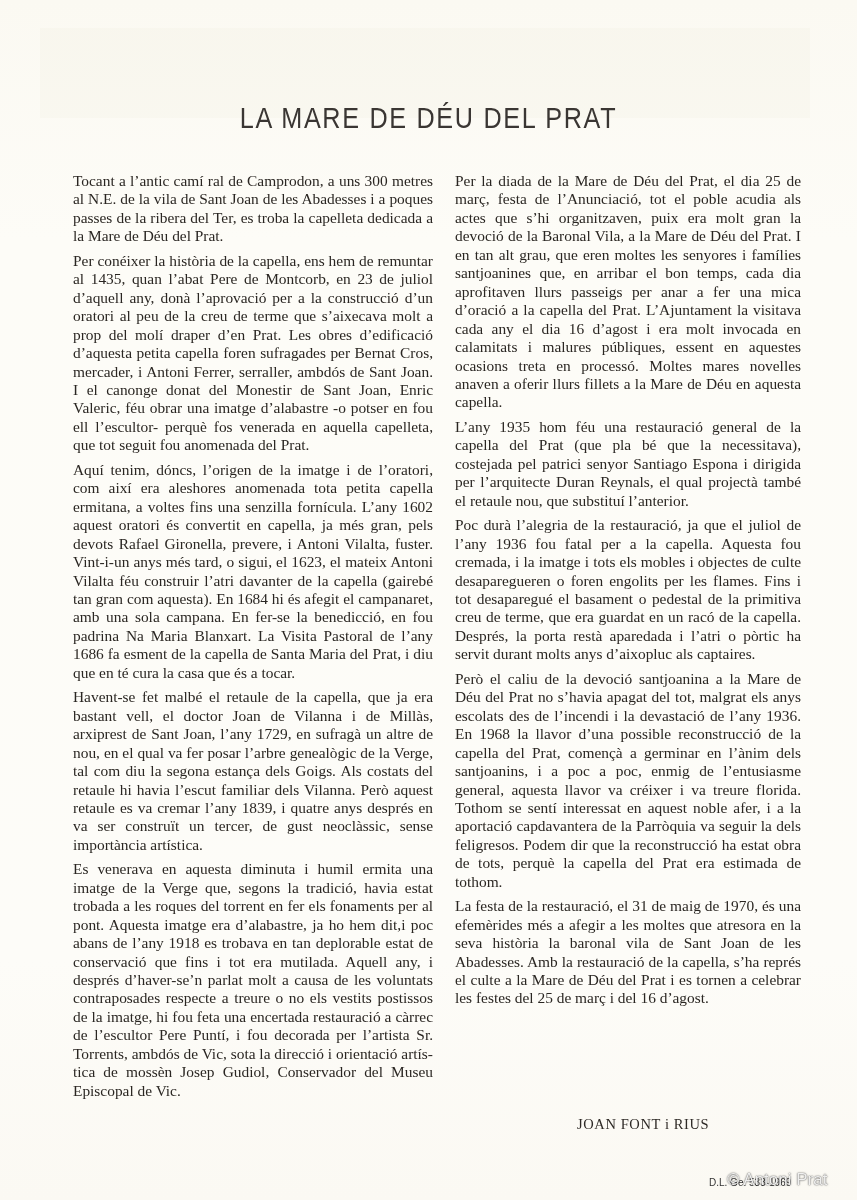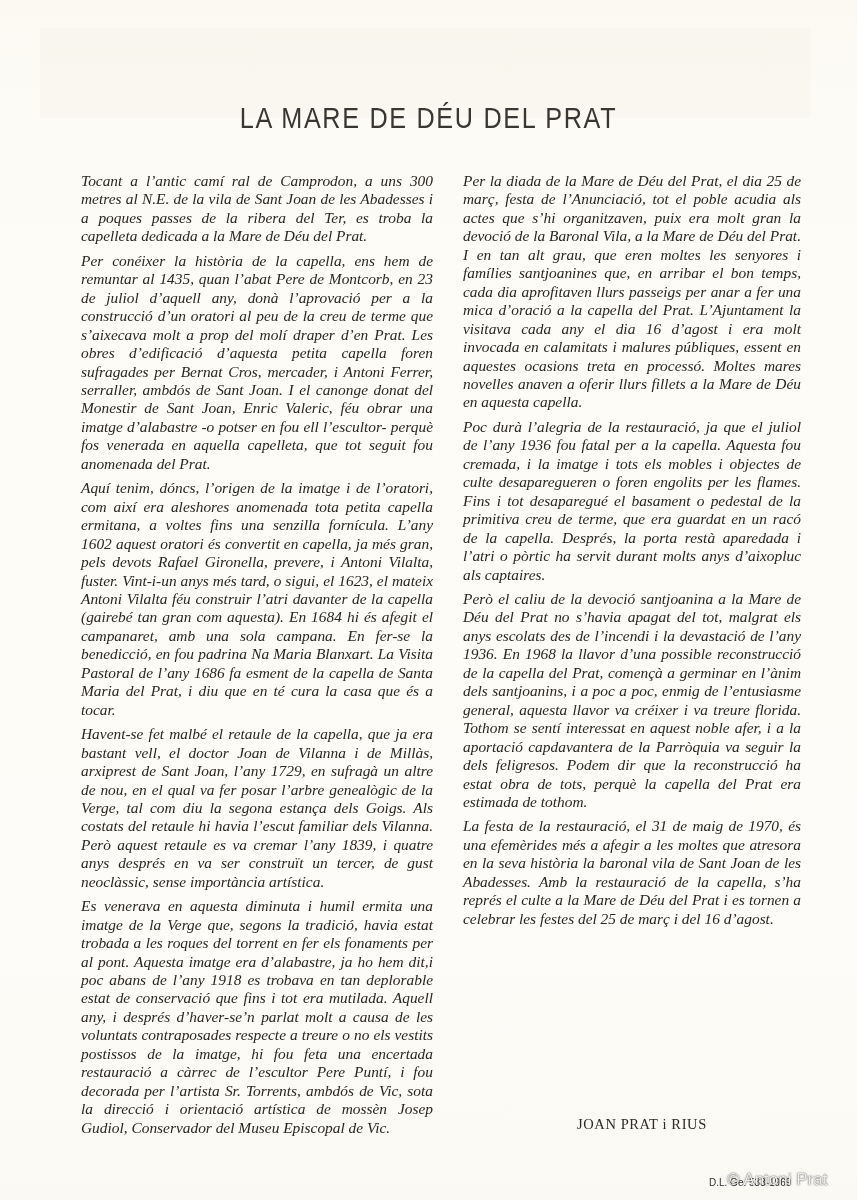--- a/index.html
+++ b/index.html
@@ -29,21 +29,21 @@
     transform-origin: center;
   }
   .col {
     position: absolute; top: 172px;
     font-size: 15.4px; line-height: 18.45px;
     text-align: justify;
     hyphens: manual;
   }
   .col.left { left: 73px; width: 360px; }
   .col.right { left: 455px; width: 346px; }
-  .col p { margin: 0 0 6px 8px; font-style: italic; }
+  .col p { margin: 0 0 6px 0; }
   .signature {
     position: absolute; left: 577px; top: 1116px;
     font-size: 14.5px; letter-spacing: 0.6px;
     color: #2e2a26;
   }
   .dl {
     position: absolute; left: 709px; top: 1177px;
     font-family: "Liberation Sans", "DejaVu Sans", sans-serif;
     font-size: 10px; color: #333;
   }
@@ -65,22 +65,23 @@
   <div class="col left">
     <p>Tocant a l’antic camí ral de Camprodon, a uns 300 metres al N.E. de la vila de Sant Joan de les Abadesses i a poques passes de la ribera del Ter, es troba la capelleta dedicada a la Mare de Déu del Prat.</p>
     <p>Per conéixer la història de la capella, ens hem de remuntar al 1435, quan l’abat Pere de Montcorb, en 23 de juliol d’aquell any, donà l’aprovació per a la construcció d’un oratori al peu de la creu de terme que s’aixecava molt a prop del molí draper d’en Prat. Les obres d’edificació d’aquesta petita capella foren sufragades per Bernat Cros, merca­der, i Antoni Ferrer, serraller, ambdós de Sant Joan. I el canonge donat del Monestir de Sant Joan, Enric Valeric, féu obrar una imatge d’ala­bastre -o potser en fou ell l’escultor- perquè fos venerada en aquella capelleta, que tot seguit fou anomenada del Prat.</p>
     <p>Aquí tenim, dóncs, l’origen de la imatge i de l’oratori, com així era aleshores anomenada tota petita capella ermitana, a voltes fins una senzilla fornícula. L’any 1602 aquest oratori és convertit en capella, ja més gran, pels devots Rafael Giro­nella, prevere, i Antoni Vilalta, fuster. Vint-i-un anys més tard, o sigui, el 1623, el mateix Antoni Vilalta féu construir l’atri davanter de la capella (gairebé tan gran com aquesta). En 1684 hi és afegit el campanaret, amb una sola campana. En fer-se la benedicció, en fou padrina Na Maria Blanxart. La Visita Pastoral de l’any 1686 fa esment de la capella de Santa Maria del Prat, i diu que en té cura la casa que és a tocar.</p>
     <p>Havent-se fet malbé el retaule de la capella, que ja era bastant vell, el doctor Joan de Vilanna i de Millàs, arxiprest de Sant Joan, l’any 1729, en sufragà un altre de nou, en el qual va fer posar l’arbre genealògic de la Verge, tal com diu la se­gona estança dels Goigs. Als costats del retaule hi havia l’escut familiar dels Vilanna. Però aquest retaule es va cremar l’any 1839, i quatre anys després en va ser construït un tercer, de gust neoclàssic, sense importància artística.</p>
     <p>Es venerava en aquesta diminuta i humil ermita una imatge de la Verge que, segons la tradició, havia estat trobada a les roques del torrent en fer els fonaments per al pont. Aquesta imatge era d’alabastre, ja ho hem dit,i poc abans de l’any 1918 es trobava en tan deplorable estat de conser­vació que fins i tot era mutilada. Aquell any, i després d’haver-se’n parlat molt a causa de les voluntats contraposades respecte a treure o no els vestits postissos de la imatge, hi fou feta una encertada restauració a càrrec de l’escultor Pere Puntí, i fou decorada per l’artista Sr. Torrents, ambdós de Vic, sota la direcció i orientació artís­tica de mossèn Josep Gudiol, Conservador del Museu Episcopal de Vic.</p>
   </div>
 
   <div class="col right">
     <p>Per la diada de la Mare de Déu del Prat, el dia 25 de març, festa de l’Anunciació, tot el poble acu­dia als actes que s’hi organitzaven, puix era molt gran la devoció de la Baronal Vila, a la Mare de Déu del Prat. I en tan alt grau, que eren moltes les senyores i famílies santjoanines que, en arribar el bon temps, cada dia aprofitaven llurs passeigs per anar a fer una mica d’oració a la capella del Prat. L’Ajuntament la visitava cada any el dia 16 d’agost i era molt invocada en calamitats i malures públiques, essent en aquestes ocasions treta en processó. Moltes mares novelles anaven a oferir llurs fillets a la Mare de Déu en aquesta capella.</p>
+    <p>L’any 1935 hom féu una restauració general de la capella del Prat (que pla bé que la necessitava), costejada pel patrici senyor Santiago Espona i dirigida per l’arquitecte Duran Reynals, el qual projectà també el retaule nou, que substituí l’anterior.</p>
     <p>Poc durà l’alegria de la restauració, ja que el juliol de l’any 1936 fou fatal per a la capella. Aquesta fou cremada, i la imatge i tots els mobles i objectes de culte desaparegueren o foren engolits per les flames. Fins i tot desaparegué el basament o pedestal de la primitiva creu de terme, que era guardat en un racó de la capella. Després, la porta restà aparedada i l’atri o pòrtic ha servit durant molts anys d’aixopluc als captaires.</p>
     <p>Però el caliu de la devoció santjoanina a la Mare de Déu del Prat no s’havia apagat del tot, malgrat els anys escolats des de l’incendi i la devastació de l’any 1936. En 1968 la llavor d’una possible reconstrucció de la capella del Prat, començà a germinar en l’ànim dels santjoanins, i a poc a poc, enmig de l’entusiasme general, aquesta llavor va créixer i va treure florida. Tothom se sentí interes­sat en aquest noble afer, i a la aportació capdavan­tera de la Parròquia va seguir la dels feligresos. Podem dir que la reconstrucció ha estat obra de tots, perquè la capella del Prat era estimada de tothom.</p>
     <p>La festa de la restauració, el 31 de maig de 1970, és una efemèrides més a afegir a les moltes que atresora en la seva història la baronal vila de Sant Joan de les Abadesses. Amb la restauració de la capella, s’ha représ el culte a la Mare de Déu del Prat i es tornen a celebrar les festes del 25 de març i del 16 d’agost.</p>
   </div>
 
-  <div class="signature">JOAN PRAT i RIUS</div>
+  <div class="signature">JOAN FONT i RIUS</div>
 
   <div class="dl">D.L. Ge. 533-1969</div>
   <div class="watermark">© Antoni Prat</div>
 </div>
 
 </body></html>

